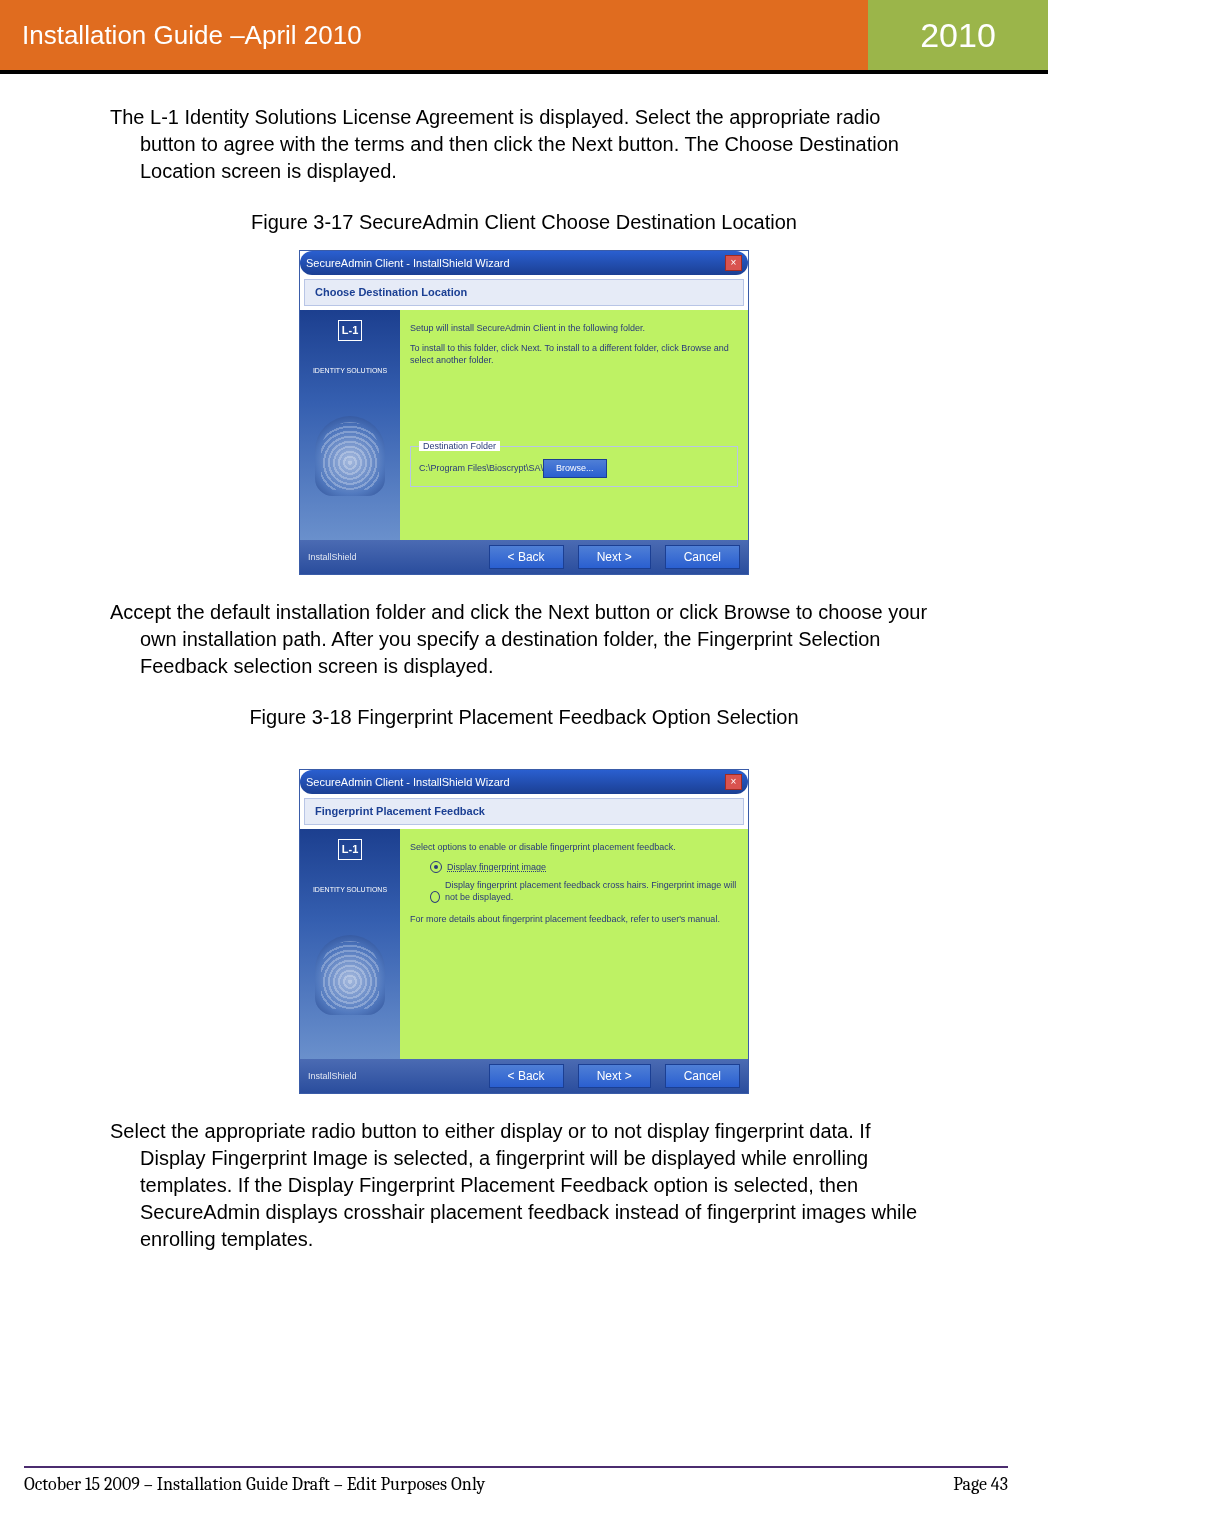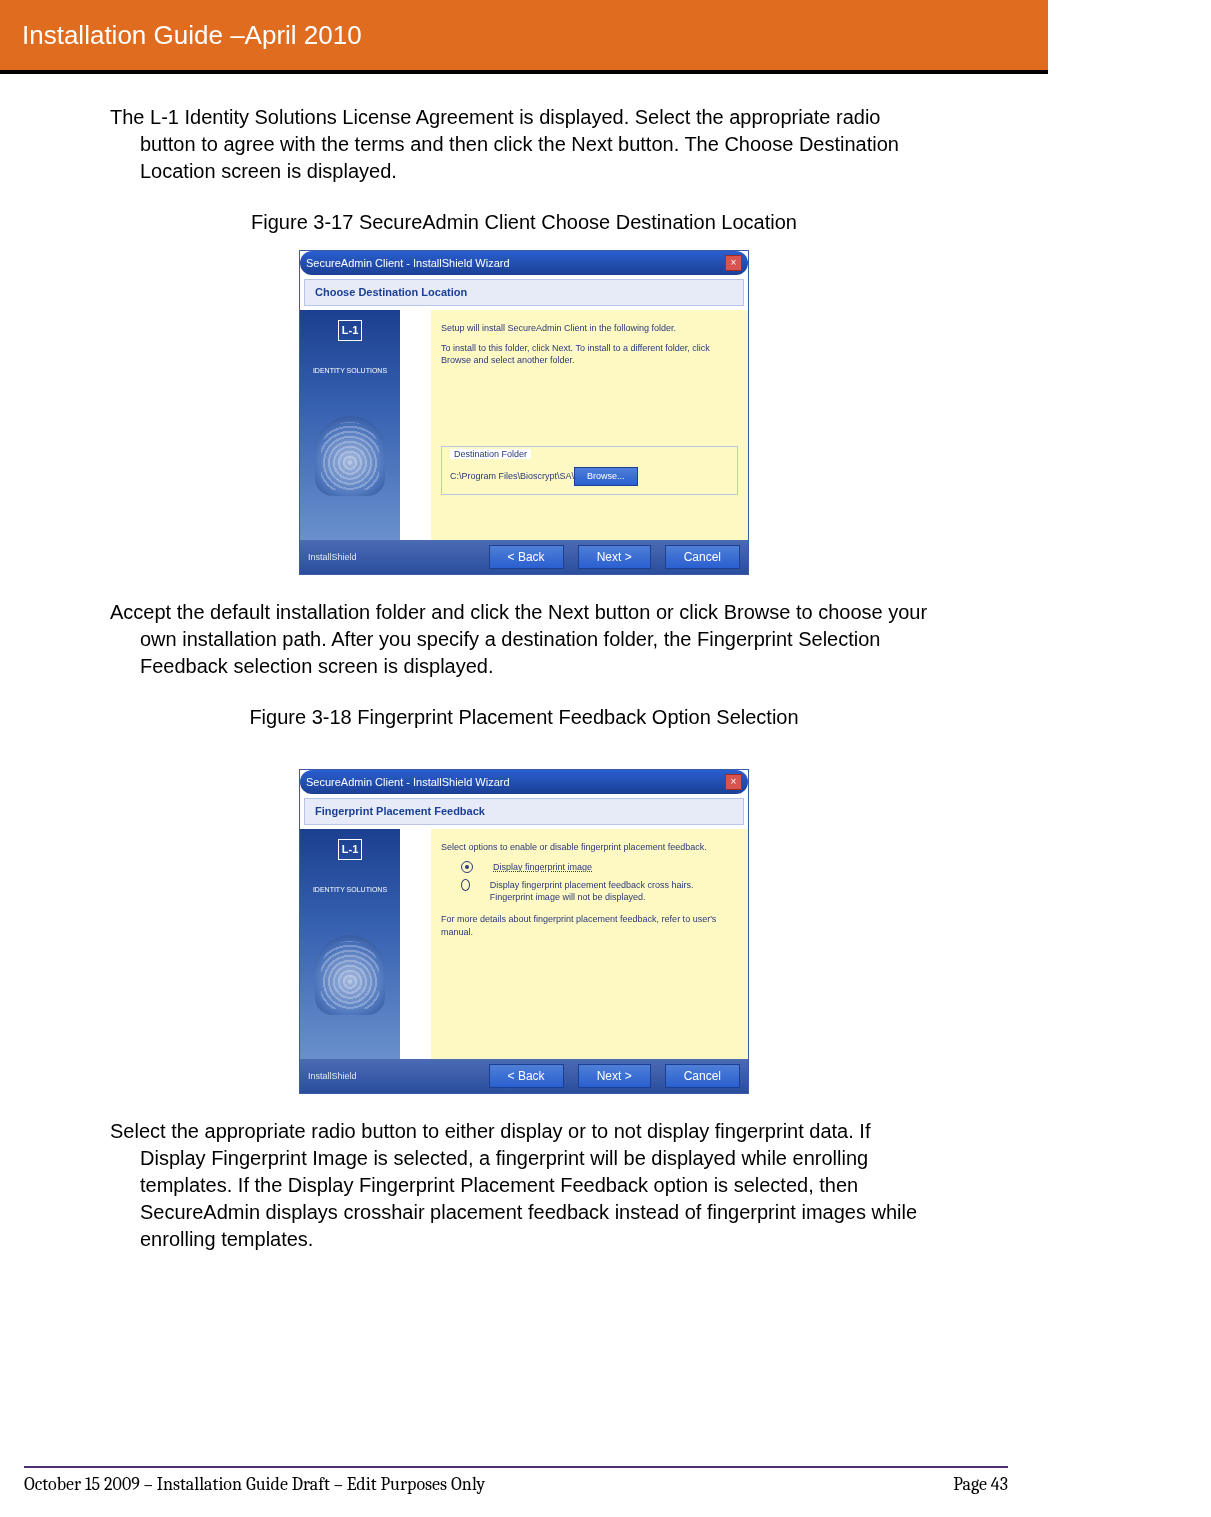--- a/index.html
+++ b/index.html
@@ -131,34 +131,33 @@
   }
   .wiz-fp::before {
     content:"";
     position:absolute;
     inset:6px;
     background: repeating-radial-gradient(circle at 50% 60%, rgba(255,255,255,0.25) 0 2px, rgba(0,0,0,0) 2px 5px);
     border-radius: inherit;
   }
   .wiz-main {
     flex: 1;
-    background: #fef9c3;
+    background: #bef264;
     font-size: 9px;
     color: #2a3a7a;
     padding: 12px 10px;
     min-height: 230px;
     position: relative;
     box-sizing: border-box;
-    margin-left: 31px;
   }
   .wiz-main p { margin: 0 0 8px 0; }
   .dest-box {
     border: 1px solid #b8c5e6;
     margin-top: 80px;
-    padding: 8px 8px 8px 8px;
+    padding: 0 8px 8px 8px;
     position: relative;
   }
   .dest-box-label {
     position: relative;
     top: -7px;
     background: #fff;
     padding: 0 4px;
     color: #2a3a7a;
     font-size: 9px;
   }
@@ -185,22 +184,22 @@
   .wiz-btn {
     background: linear-gradient(#4f7fd6,#2a5fd0);
     color: #fff;
     font-size: 12px;
     padding: 3px 18px;
     margin-left: 14px;
     border: 1px solid #1b3f93;
   }
   .radio-row {
     display: flex;
-    align-items: flex-start;
-    gap: 20px;
+    align-items: flex-end;
+    gap: 5px;
     margin: 6px 0 6px 20px;
     font-size: 9px;
     color: #2a3a7a;
   }
   .radio-dot {
     width: 10px; height: 10px; border: 1px solid #2a3a7a; border-radius: 50%;
     display: inline-flex; align-items: center; justify-content: center;
   }
   .radio-dot.sel::after {
     content:""; width:4px; height:4px; background:#2a3a7a; border-radius:50%;
@@ -218,20 +217,21 @@
     font-size: 18px;
     color: #000;
   }
 </style>
 </head>
 <body>
 
 <div class="page">
   <div class="top-header">
     <div class="top-header-left">Installation Guide –April 2010</div>
+    <div class="top-header-right">2010</div>
   </div>
 
   <div class="content">
 
     <div class="para">
       <span>The L-1 Identity Solutions License Agreement is displayed. Select the appropriate radio button to agree with the terms and then click the </span><b>Next</b><span> button. The </span><b>Choose Destination Location</b><span> screen is displayed.</span>
     </div>
 
     <div class="fig-caption">Figure 3-17 SecureAdmin Client Choose Destination Location</div>
 

